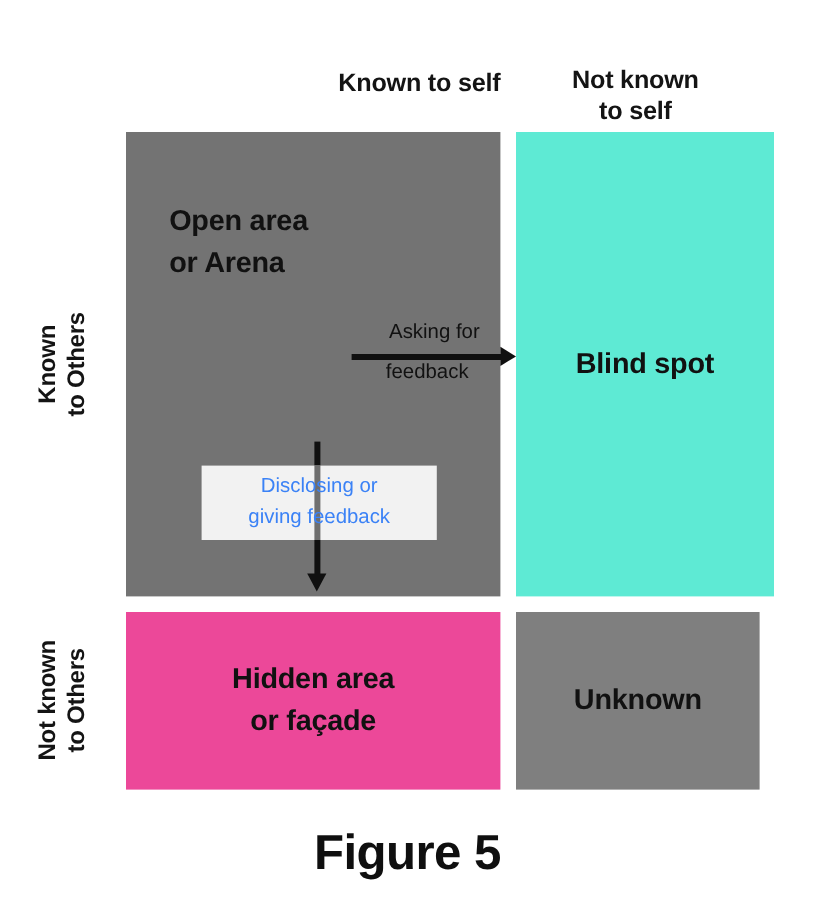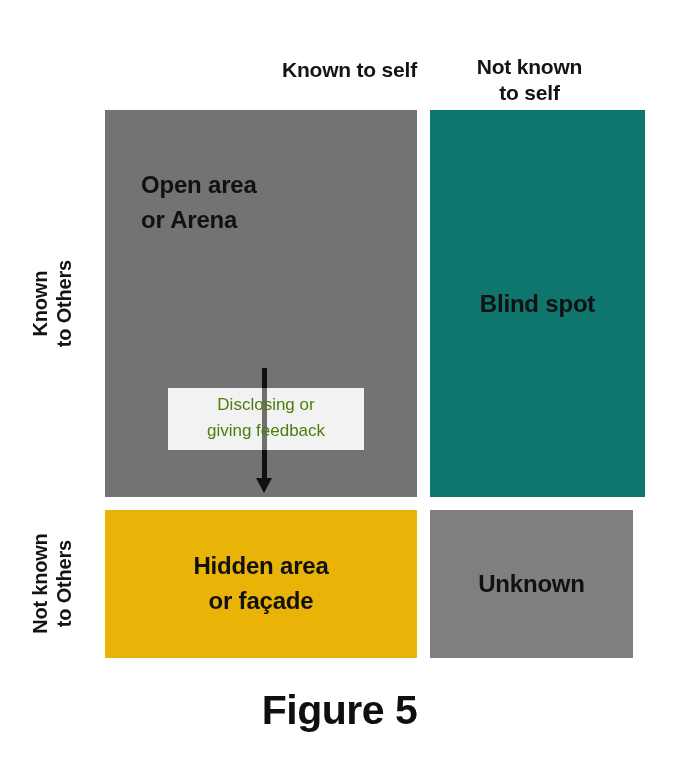--- a/index.html
+++ b/index.html
@@ -231,21 +231,21 @@
     background: #f2f2f2;
   }
   #label-disclosing-text {
     position: absolute;
     left: 0;
     top: 24px;
     width: 196px;
     text-align: center;
     font-size: 17px;
     font-weight: normal;
-    color: #4d7c0f;
+    color: #3b82f6;
     line-height: 1.5;
     white-space: pre-line;
   }
   
   #arrow-disclosing-line-over {
     position: absolute;
     left: 94px;
     top: 20px;
     width: 5px;
     height: 62px;
@@ -283,33 +283,39 @@
   <div class="row-header-wrap" id="row-header-not-known-wrap">
     <div class="row-header" style="white-space: pre-line;">Not known
 to Others</div>
   </div>
 
   <div class="cell" id="cell-open" style="background:#737373;">
     <div class="cell-label">Open area
 or Arena</div>
   </div>
 
-  <div class="cell" id="cell-blind" style="background:#0f766e;">
+  <div class="cell" id="cell-blind" style="background:#5eead4;">
     <div class="cell-label">Blind spot</div>
   </div>
 
-  <div class="cell" id="cell-hidden" style="background:#eab308;">
+  <div class="cell" id="cell-hidden" style="background:#ec4899;">
     <div class="cell-label">Hidden area
 or façade</div>
   </div>
 
   <div class="cell" id="cell-unknown" style="background:#7f7f7f;">
     <div class="cell-label">Unknown</div>
   </div>
 
+  <div id="arrow-asking-group">
+    <div id="label-asking-top">Asking for</div>
+    <div id="arrow-asking-line"></div>
+    <div id="arrow-asking-head"></div>
+    <div id="label-asking-bottom">feedback</div>
+  </div>
 
   <div id="arrow-disclosing-group">
     <div id="arrow-disclosing-line"></div>
     <div id="label-disclosing-box"></div>
     <div id="arrow-disclosing-line-over"></div>
     <div id="label-disclosing-text">Disclosing or
 giving feedback</div>
     <div id="arrow-disclosing-head"></div>
   </div>
 

